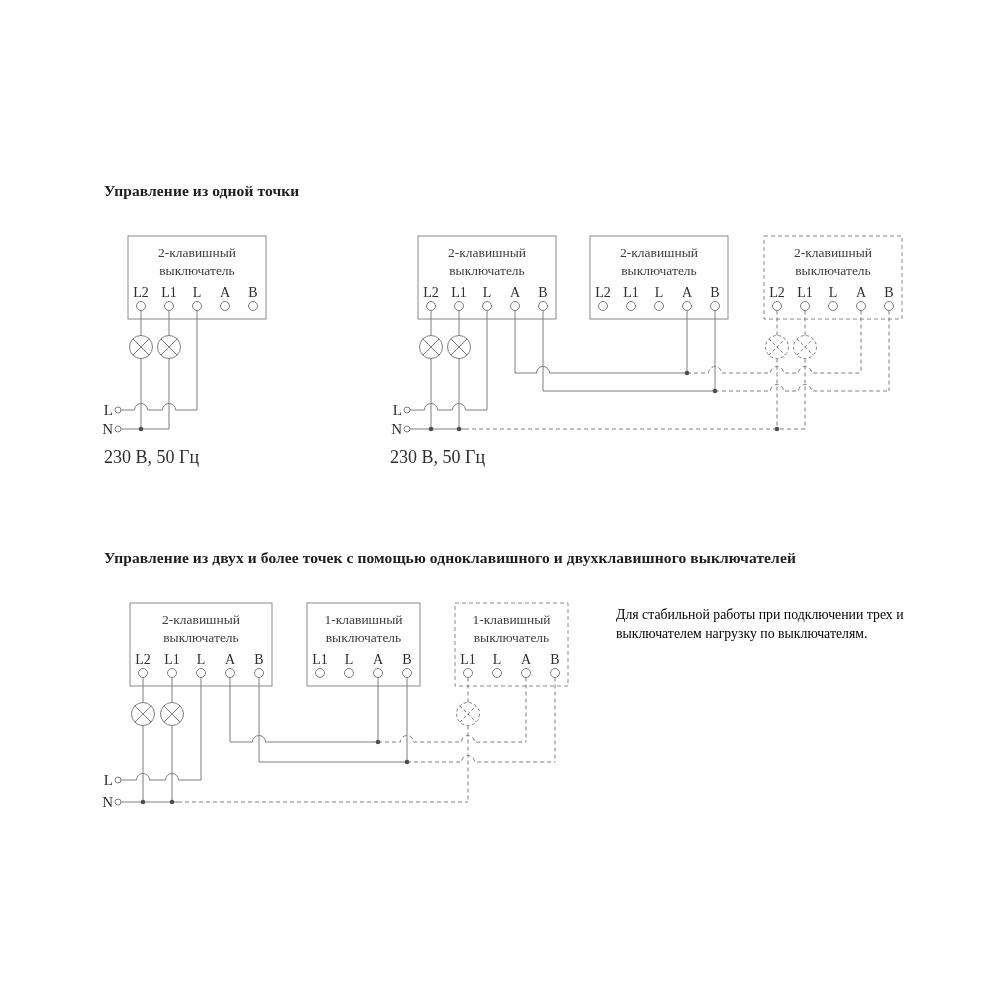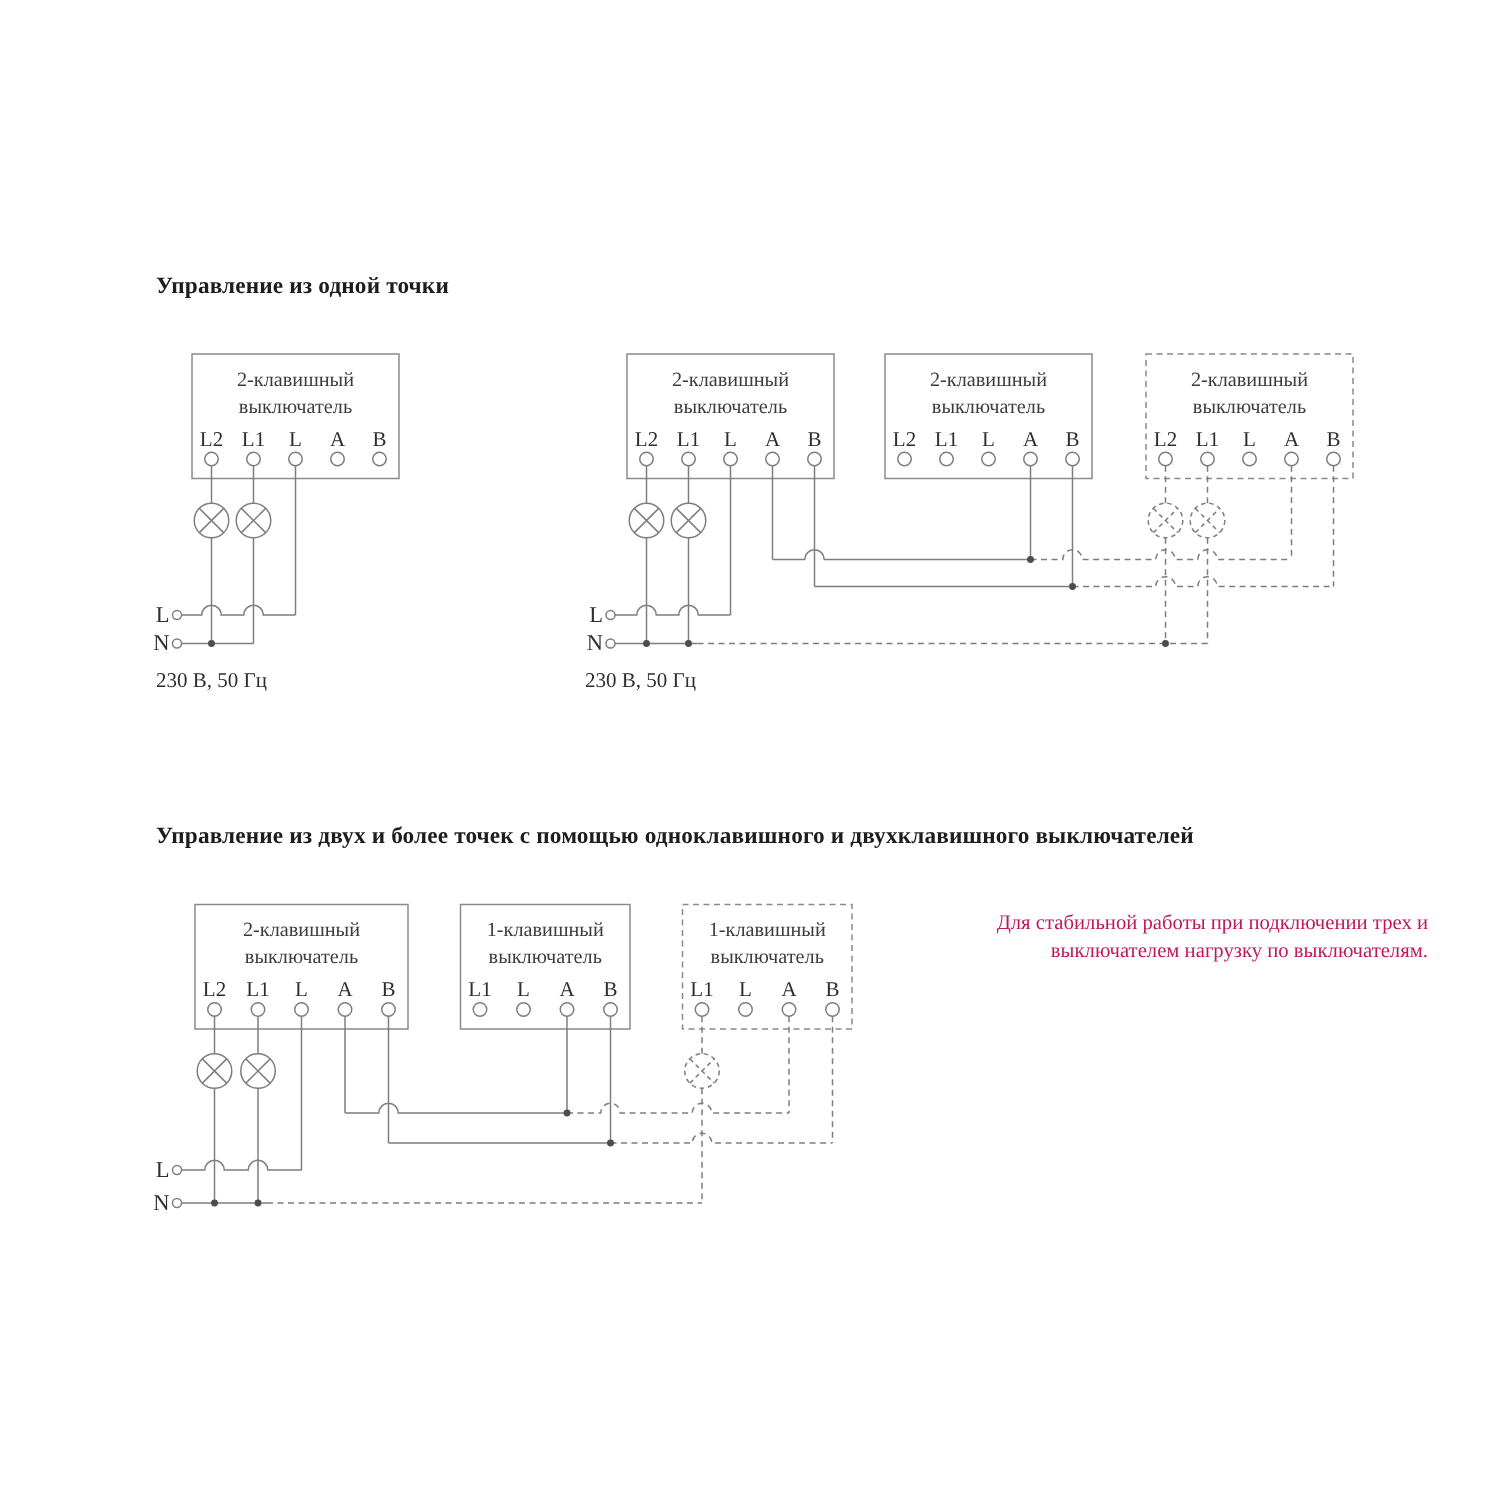--- a/index.html
+++ b/index.html
@@ -1,28 +1,28 @@
 <!DOCTYPE html>
 <html><head>
 <meta charset="utf-8">
 <style>
   html,body{margin:0;padding:0;background:#fff;}
   #canvas{
     position:relative;width:1000px;height:812px;background:#ffffff;
-    font-family:"Liberation Serif","DejaVu Serif",serif;overflow:hidden;text-align:right;
+    font-family:"Liberation Serif","DejaVu Serif",serif;overflow:hidden;
   }
   .title{
     position:absolute;font-weight:bold;font-size:15.5px;color:#1d1d1d;
     white-space:nowrap;letter-spacing:0.1px;
   }
   .power{
-    position:absolute;font-size:14px;color:#2e2e2e;white-space:nowrap;
+    position:absolute;font-size:18px;color:#2e2e2e;white-space:nowrap;
   }
   .note{
-    position:absolute;font-size:13.8px;line-height:19px;color:#be185d;
+    position:absolute;font-size:13.8px;line-height:19px;color:#000000;margin-left:24px;
   }
   svg{position:absolute;left:0;top:0;}
 </style>
 </head>
 <body>
 
 <div id="canvas">
 
   <div class="title" style="left:104px;top:182px">Управление из одной точки</div>
 

